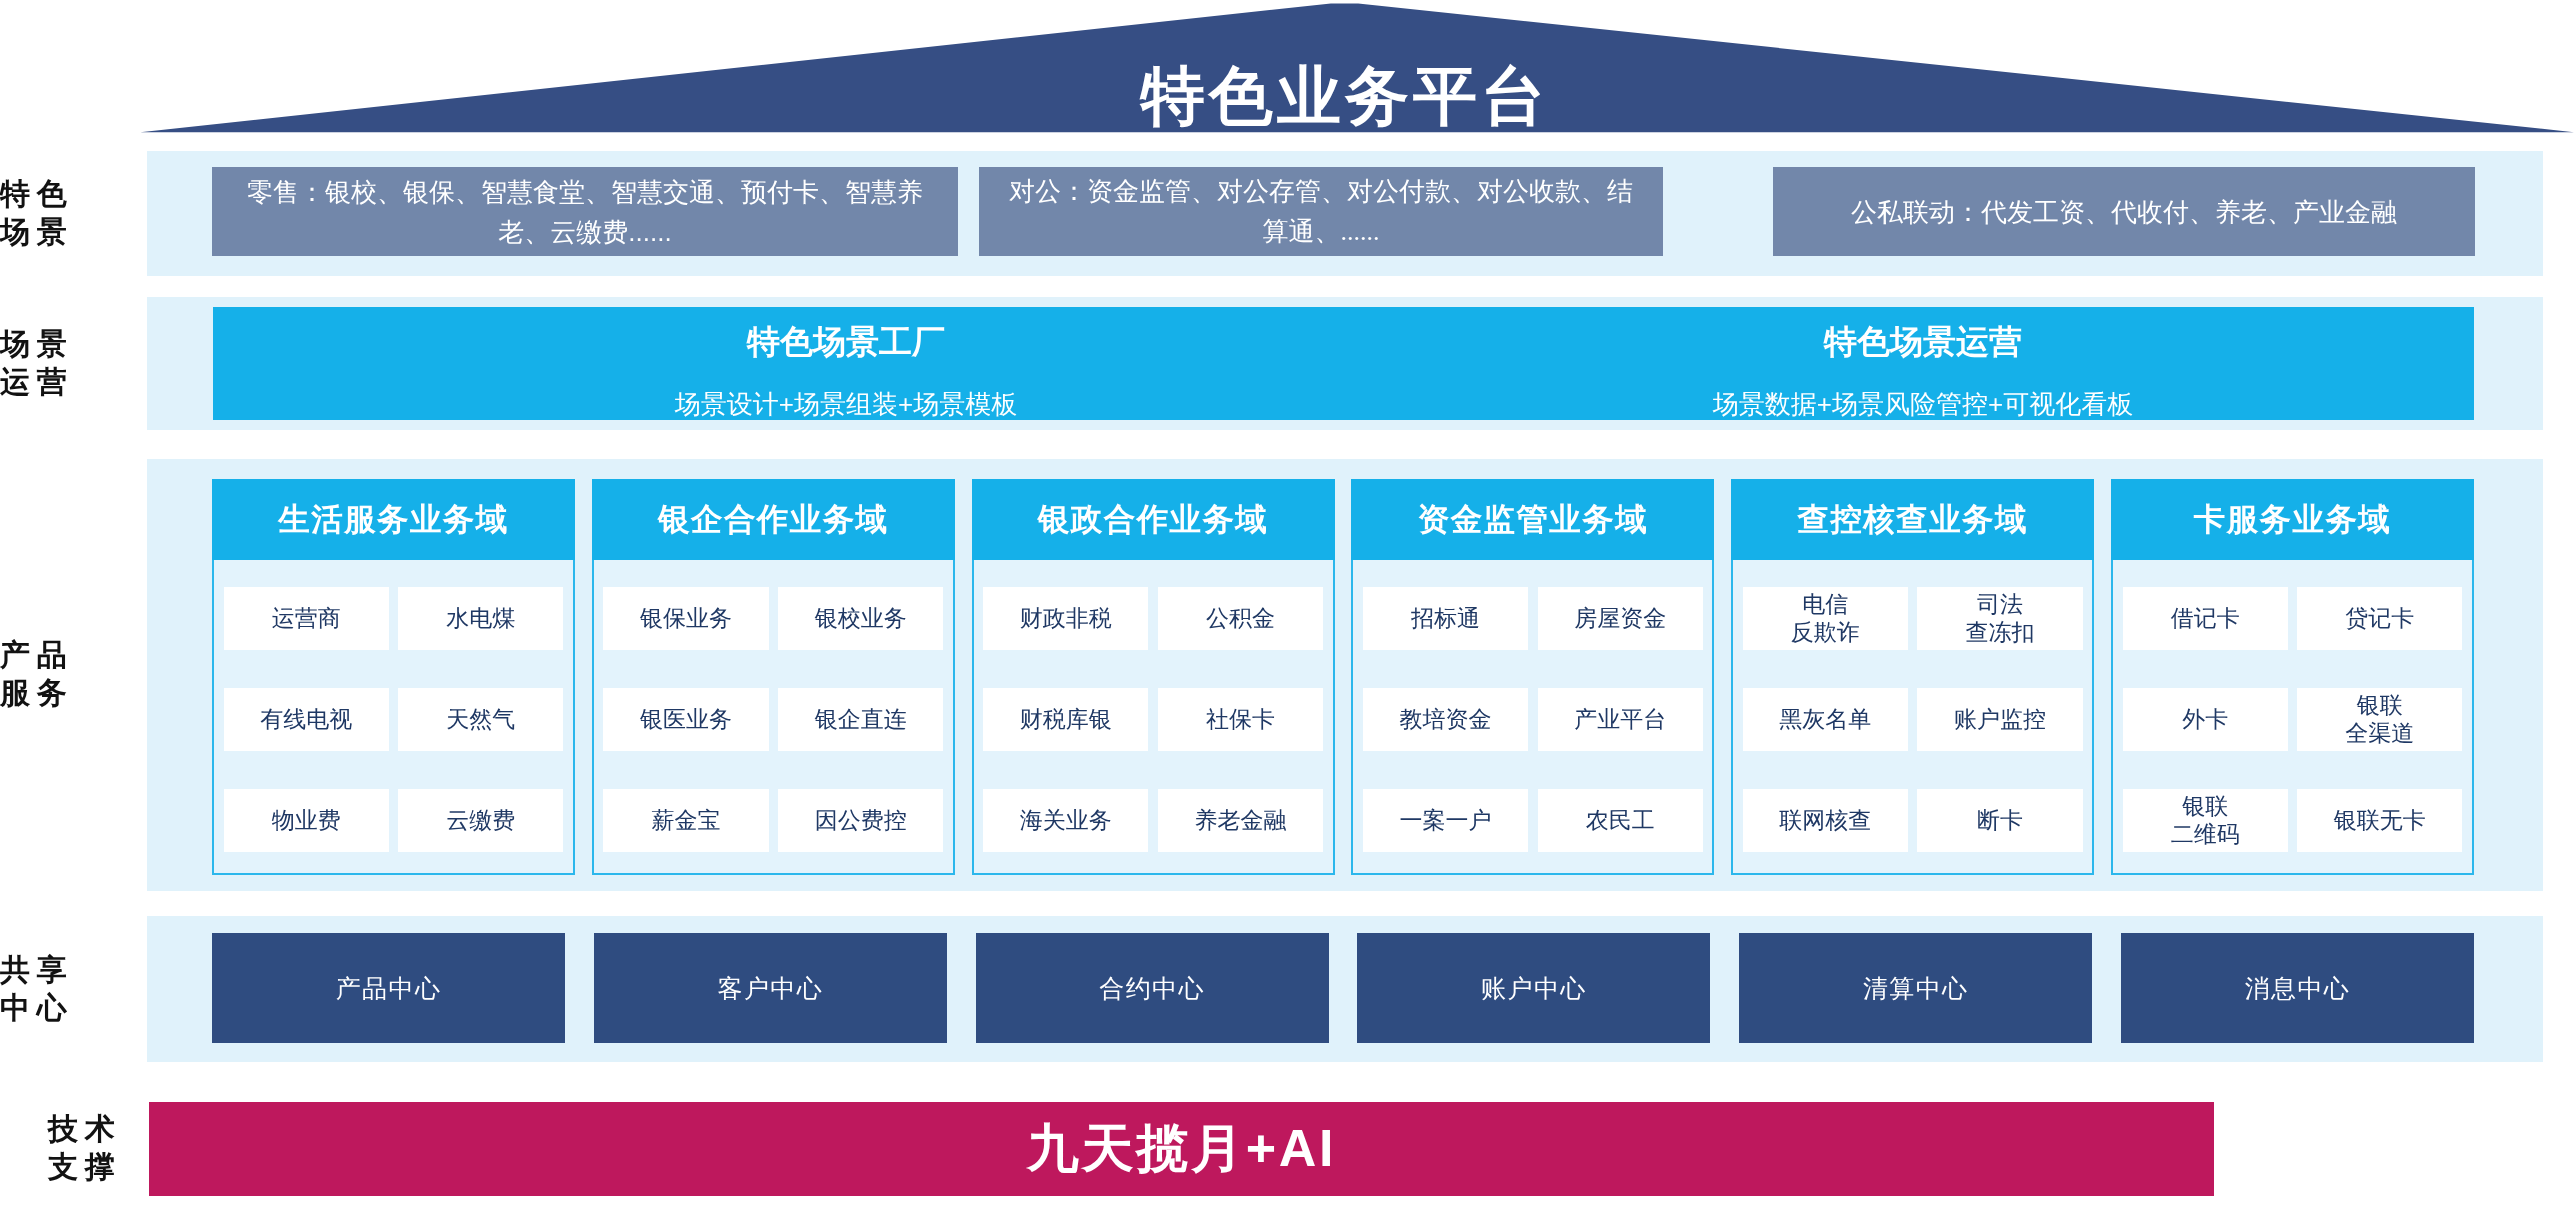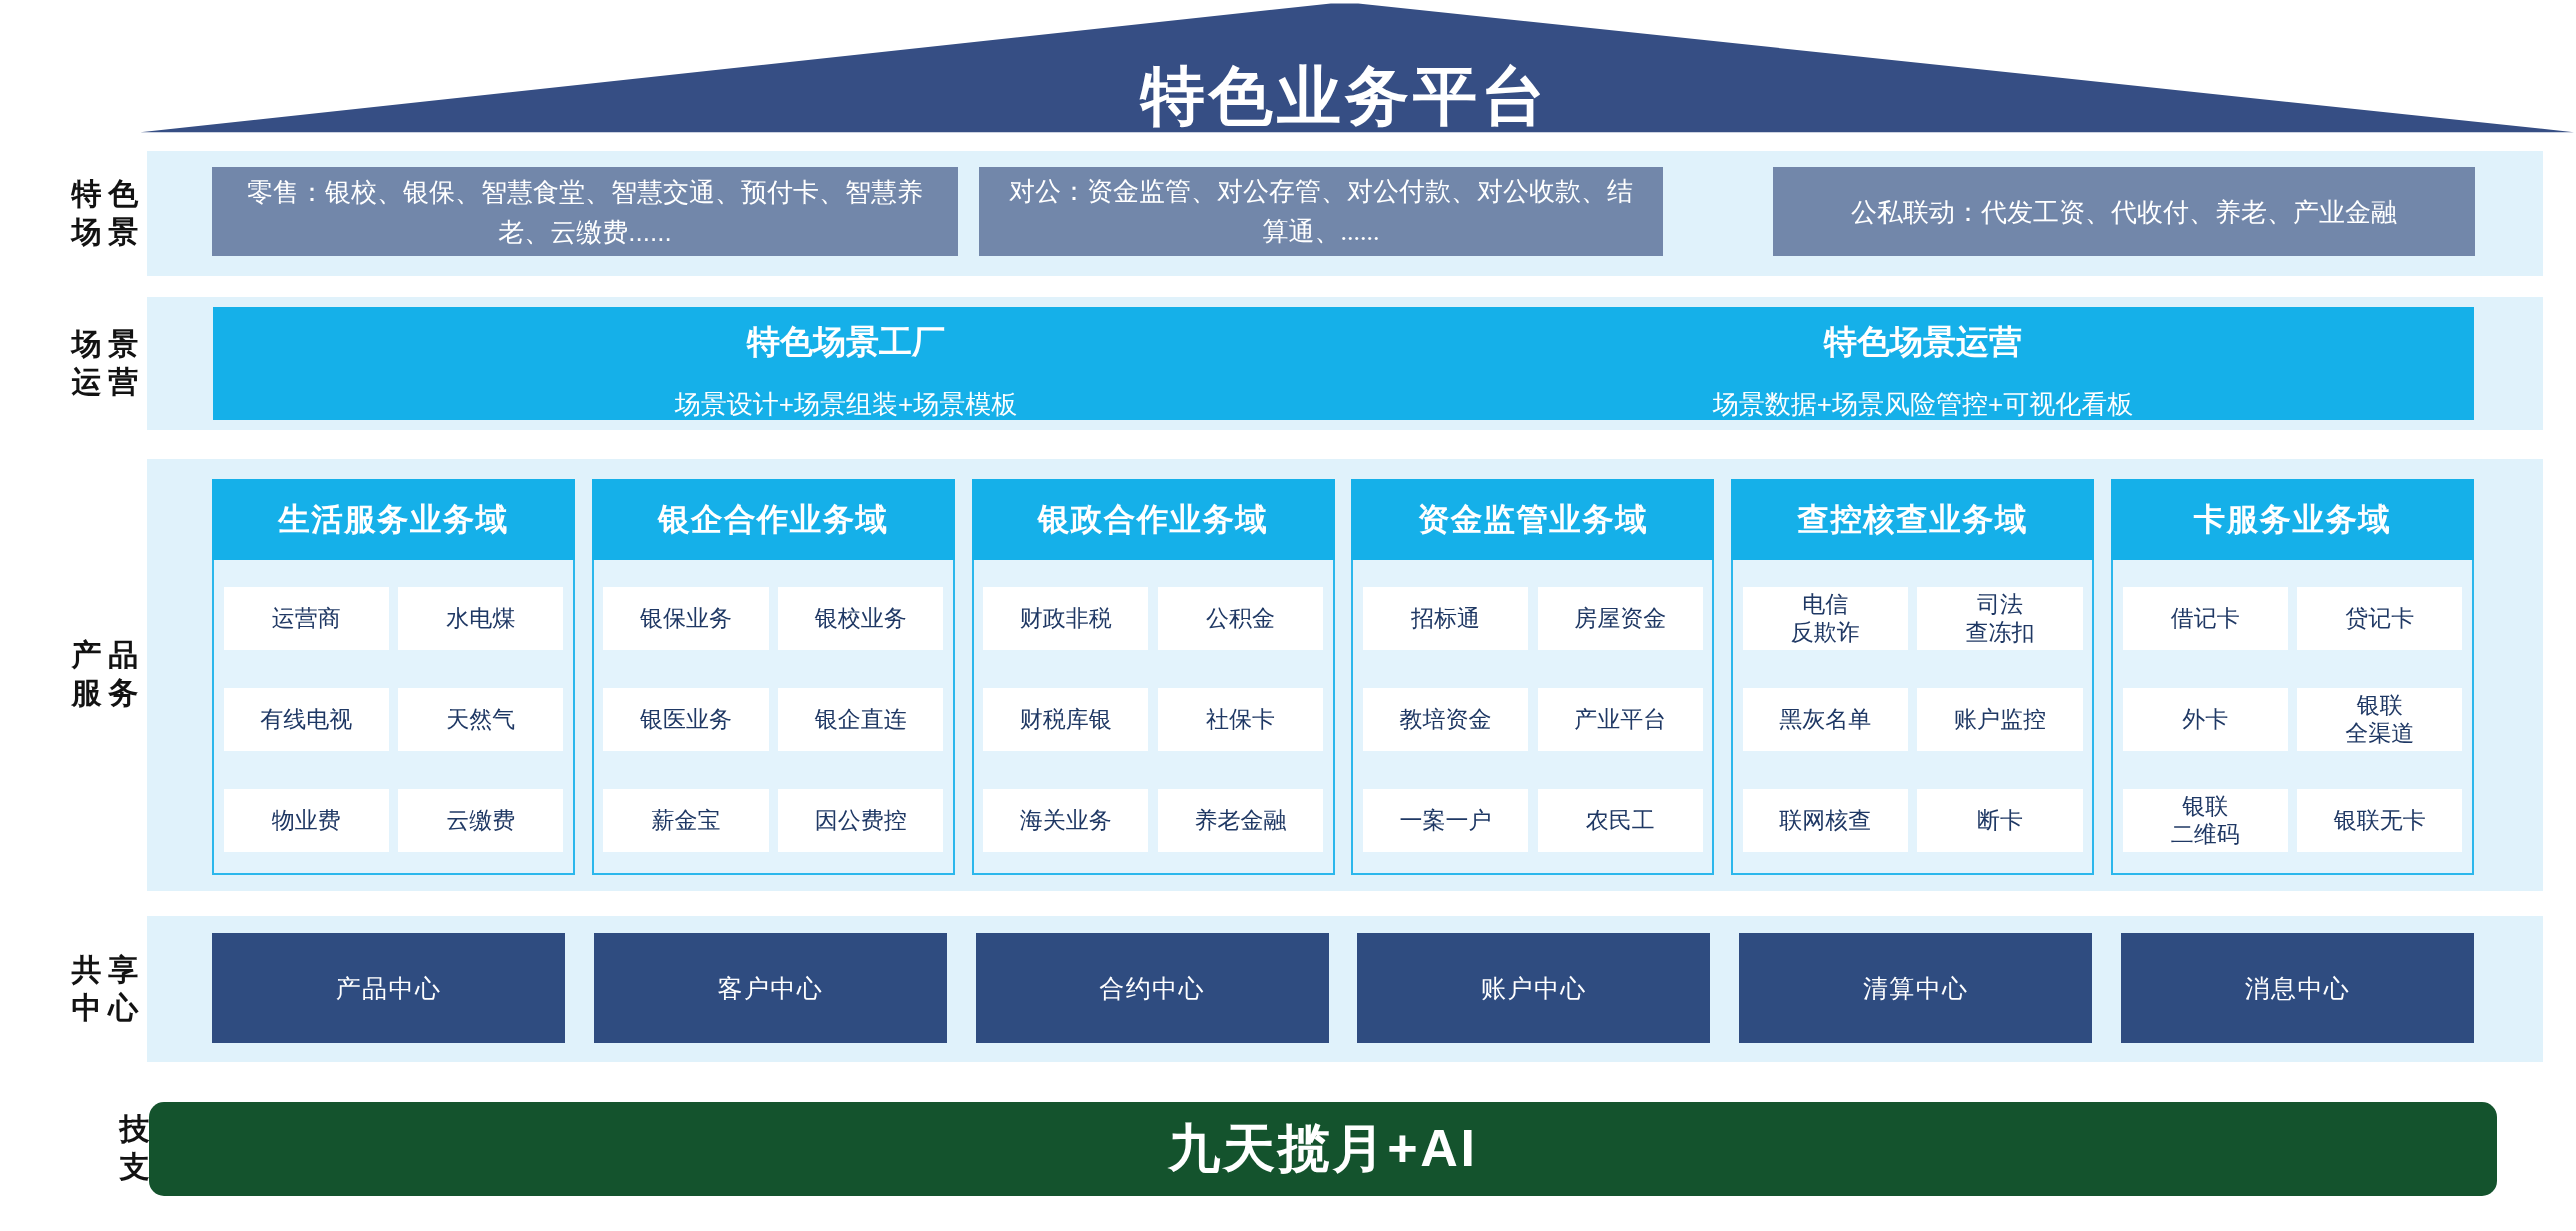--- a/index.html
+++ b/index.html
@@ -8,21 +8,21 @@
     font-family:"Liberation Sans","DejaVu Sans",sans-serif;overflow:hidden;
   }
   
   .roof-svg{position:absolute;left:0;top:0;}
   .main-title{
     position:absolute;left:147px;top:53px;width:2396px;
     text-align:center;color:#ffffff;font-size:64px;font-weight:bold;letter-spacing:4.1px;
   }
   
   .side-label{
-    position:absolute;left:0;width:145px;text-align:right;
+    position:absolute;left:0;width:145px;text-align:left;
     color:#121212;font-size:30px;font-weight:bold;letter-spacing:6.8px;
     line-height:1.26;white-space:pre-line;
   }
   .sl1{top:175px;} .sl2{top:325px;} .sl3{top:636px;} .sl4{top:951px;} .sl5{top:1110px;padding-left:48px;}
   
   .band{position:absolute;left:147px;width:2396px;background:#E0F2FB;}
   .band1{top:151px;height:125px;}
   .band2{top:297px;height:133px;}
   .band3{top:459px;height:432px;}
   .band4{top:916px;height:146px;}
@@ -69,23 +69,23 @@
   .centers{
     position:absolute;left:65px;top:17px;width:2262px;height:110px;
     display:flex;justify-content:space-between;
   }
   .center-box{
     width:353px;background:#2F4C80;color:#ffffff;font-size:25px;
     display:flex;align-items:center;justify-content:center;letter-spacing:1.4px;
   }
   
   .tech-bar{
-    position:absolute;left:149px;top:1102px;width:2348px;height:94px;background:#14532d;
+    position:absolute;left:149px;top:1102px;width:2065px;height:94px;background:#be185d;
     color:#ffffff;font-size:52px;font-weight:bold;letter-spacing:2.7px;
-    display:flex;align-items:center;justify-content:center;border-radius:15px;
+    display:flex;align-items:center;justify-content:center;
   }
 </style>
 </head>
 <body>
 
 <div id="stage">
 
   <svg class="roof-svg" width="2576" height="137" viewBox="0 0 3763 200">
     <polygon points="205,193 1944,5 1984,5 3760,193" fill="#364E84"></polygon>
   </svg>

